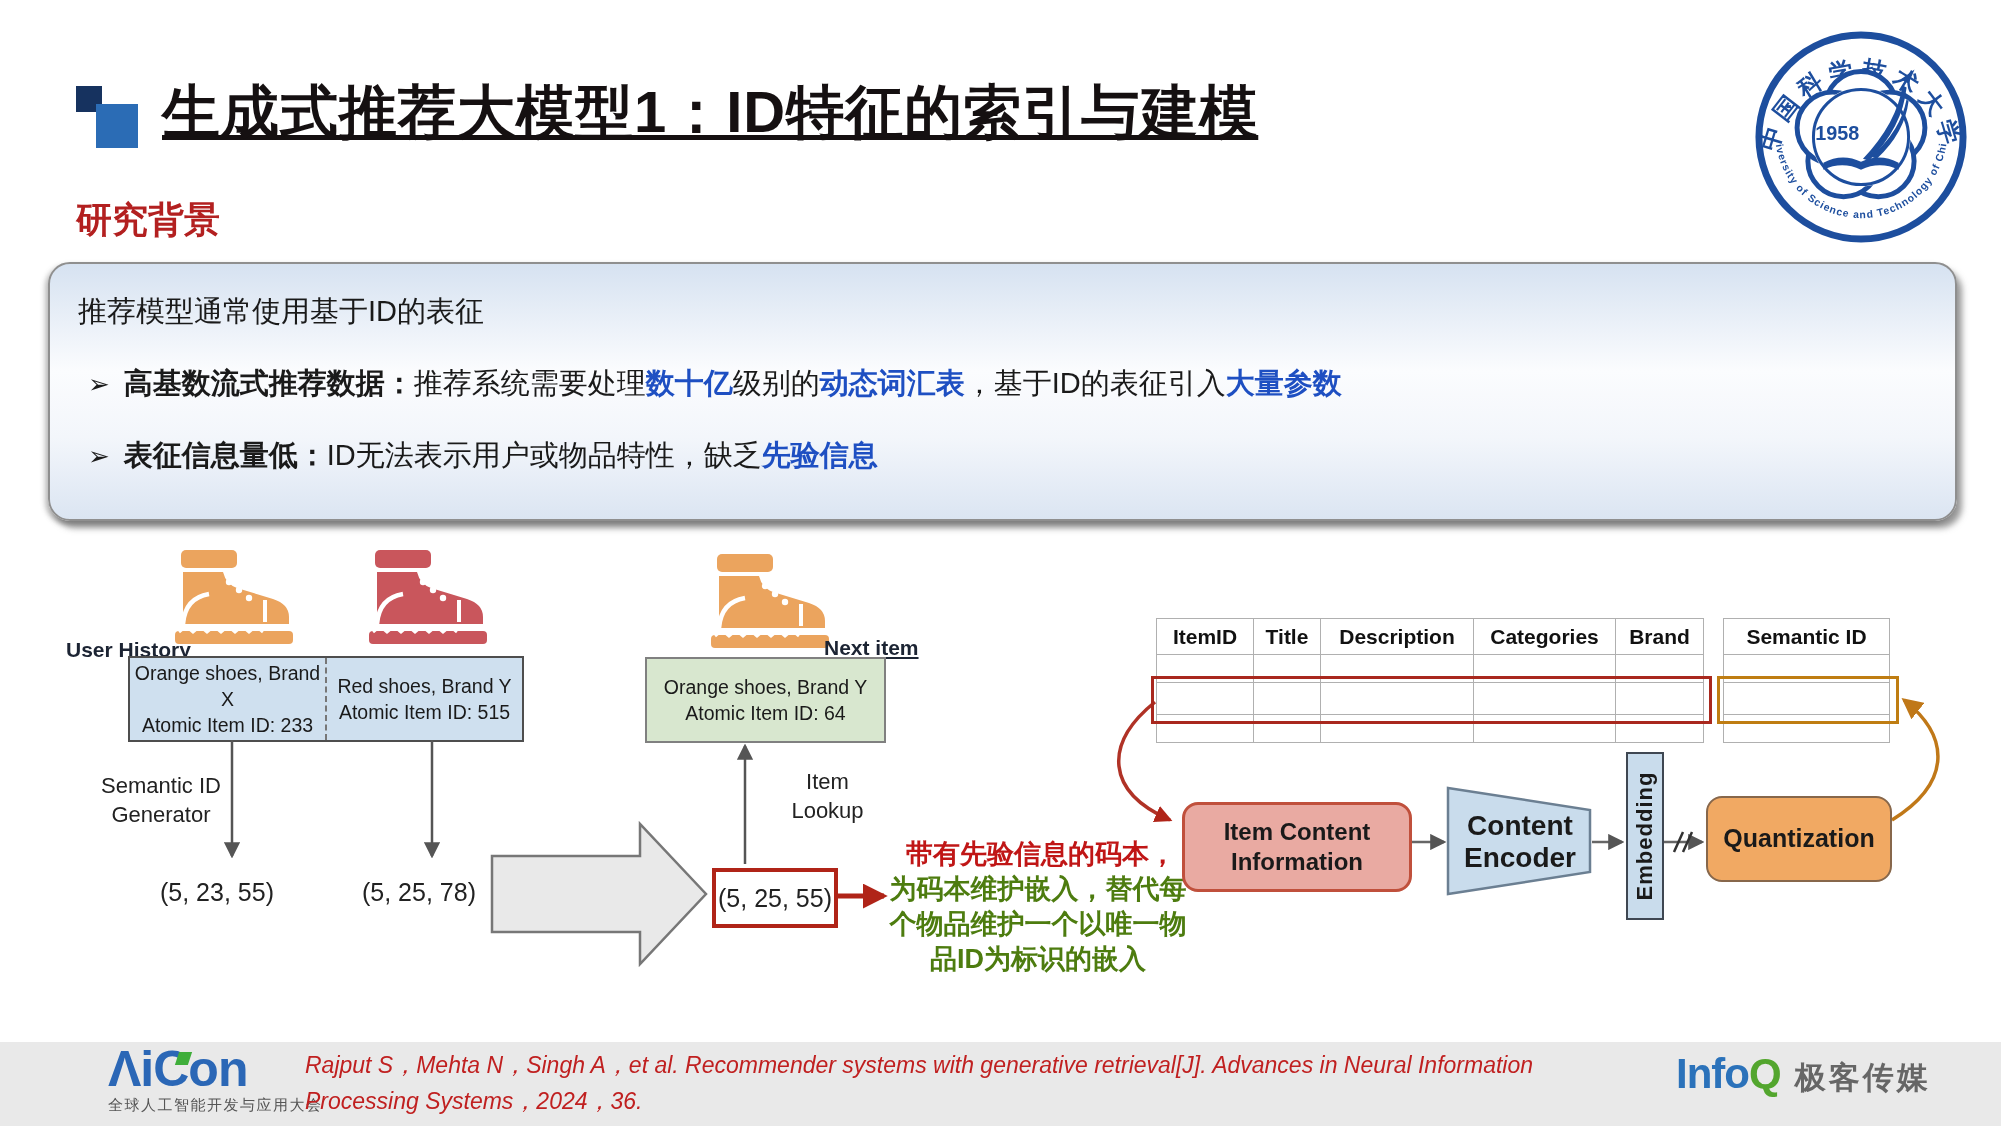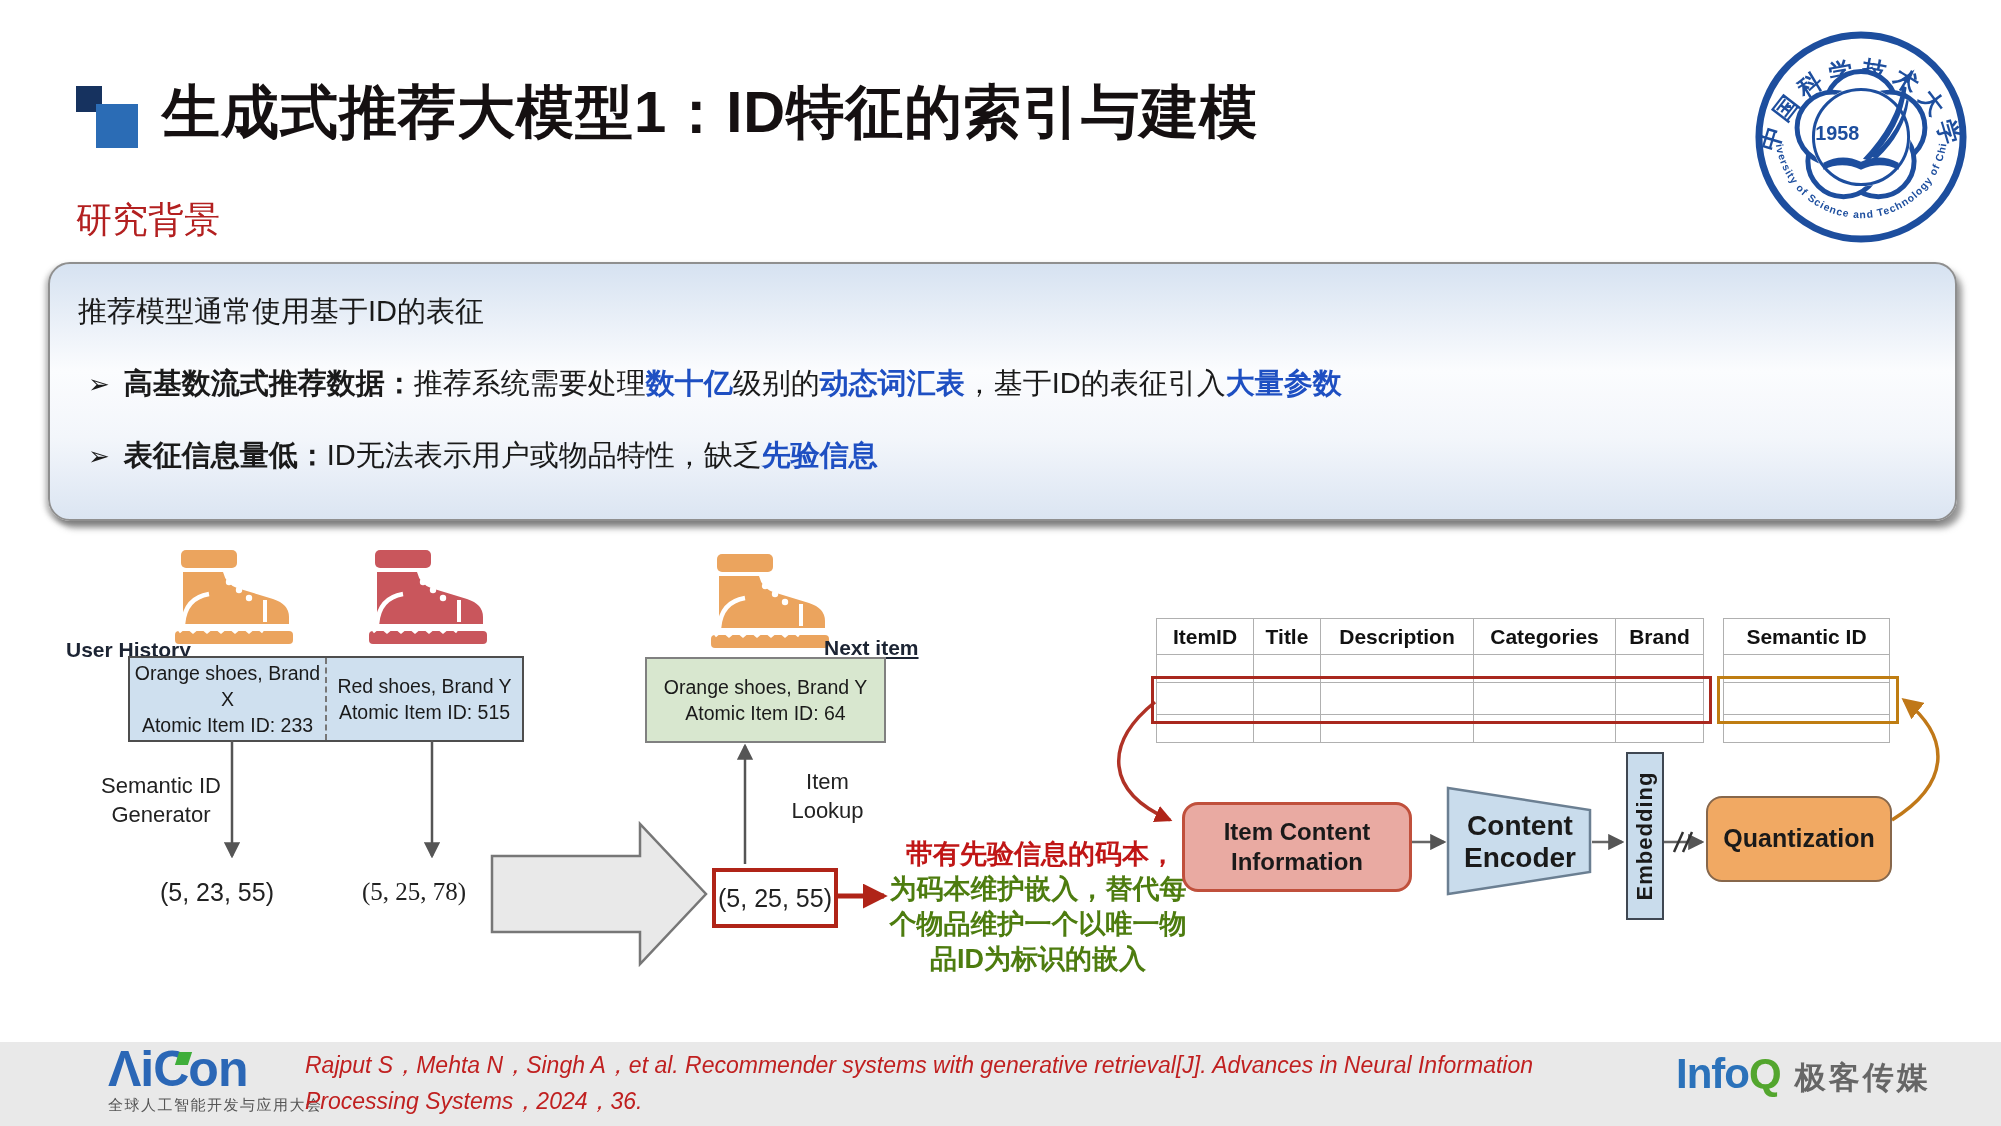--- a/index.html
+++ b/index.html
@@ -3,22 +3,22 @@
 <meta charset="utf-8">
 <style>
   html,body{margin:0;padding:0;background:#fff;}
   #slide{position:relative;width:2001px;height:1126px;background:#ffffff;overflow:hidden;
          font-family:"Liberation Sans",sans-serif;color:#111;}
   .abs{position:absolute;}
 
   
   .sq-dark{left:76px;top:86px;width:26px;height:26px;background:#16325f;}
   .sq-blue{left:96px;top:104px;width:42px;height:44px;background:#2b6cb5;}
-  .page-title{left:162px;top:74px;width:1560px;font-size:58px;font-weight:900;color:#151011;letter-spacing:1px;}
-  .subtitle{left:76px;top:196px;font-size:36px;font-weight:400;color:#b32020;}
+  .page-title{left:162px;top:74px;width:1560px;font-size:58px;font-weight:900;color:#151011;letter-spacing:1px;text-decoration:underline;}
+  .subtitle{left:76px;top:196px;font-size:36px;font-weight:700;color:#b32020;}
 
   
   .info-box{left:48px;top:262px;width:1905px;height:255px;border:2px solid #8f8f8f;border-radius:22px;
     background:linear-gradient(#d6e2f1 0%,#fbfcfe 42%,#f3f6fb 68%,#dbe5f2 100%);
     box-shadow:5px 7px 6px rgba(70,70,70,.55),-3px 3px 5px rgba(70,70,70,.35);}
   .info-line1{left:78px;top:292px;font-size:29px;color:#1a1a1a;}
   .bullet{left:88px;font-size:29px;color:#1a1a1a;white-space:nowrap;}
   .bullet .mk{font-size:26px;margin-right:14px;}
   .bullet b{font-weight:800;}
   .blue{color:#1e4fc2;font-weight:800;}
@@ -195,21 +195,21 @@
   <div class="abs small-label" style="left:86px;top:772px;width:150px;">
     <div>Semantic ID</div>
       <div>Generator</div>
   </div>
   <div class="abs small-label" style="left:770px;top:768px;width:115px;">
     <div>Item</div>
       <div>Lookup</div>
   </div>
 
   <div class="abs tuple" style="left:160px;top:878px;">(5, 23, 55)</div>
-  <div class="abs tuple" style="left:362px;top:878px;font-family:Liberation Serif, serif;">(5, 25, 78)</div>
+  <div class="abs tuple" style="left:362px;top:878px;">(5, 25, 78)</div>
 
   <div class="abs gen-text">
     <div>Generative</div>
       <div>Retrieval</div>
   </div>
 
   <div class="abs pred-box">(5, 25, 55)</div>
 
   <div class="abs anno-hl">带有先验信息的码本，</div>
   <div class="abs anno-rest">

